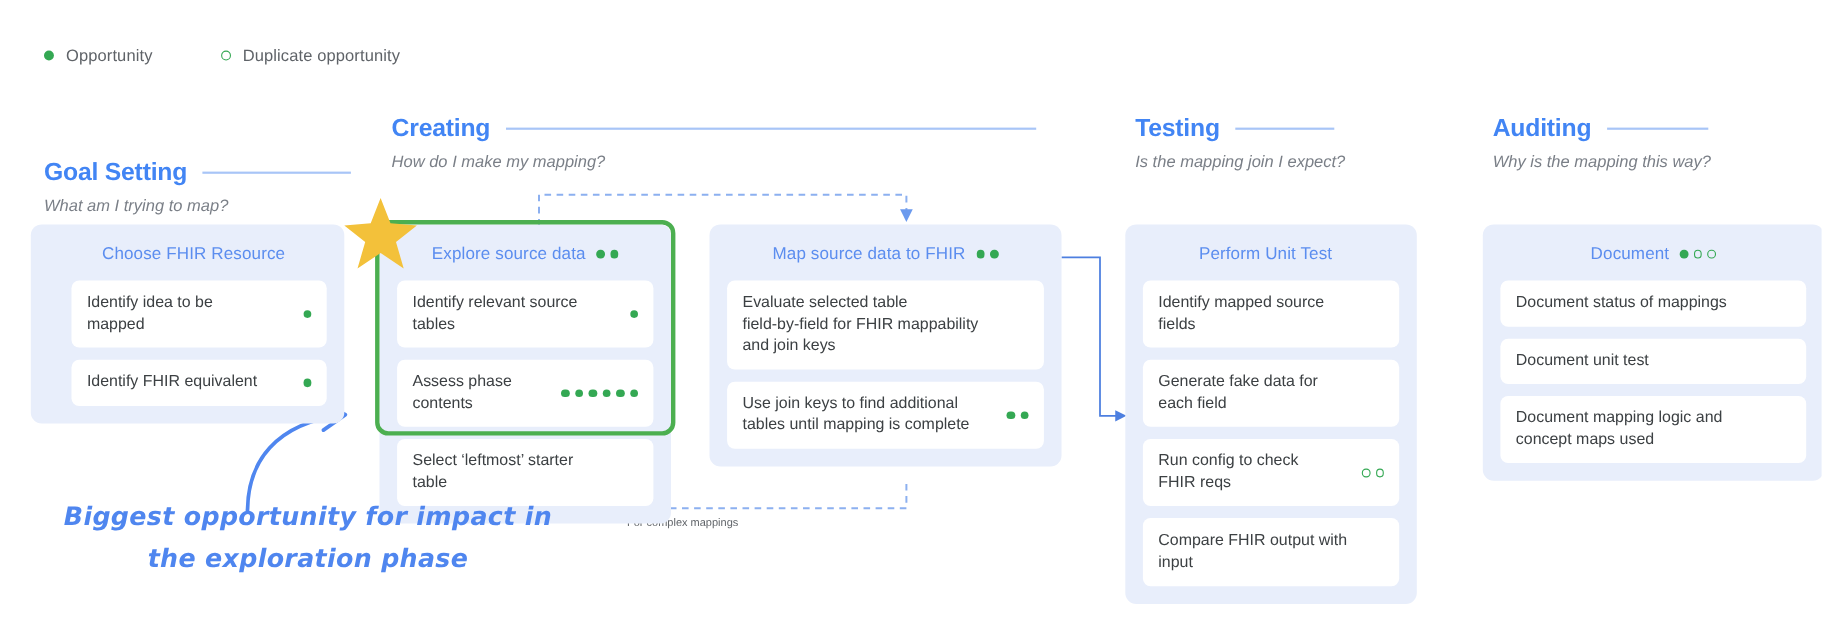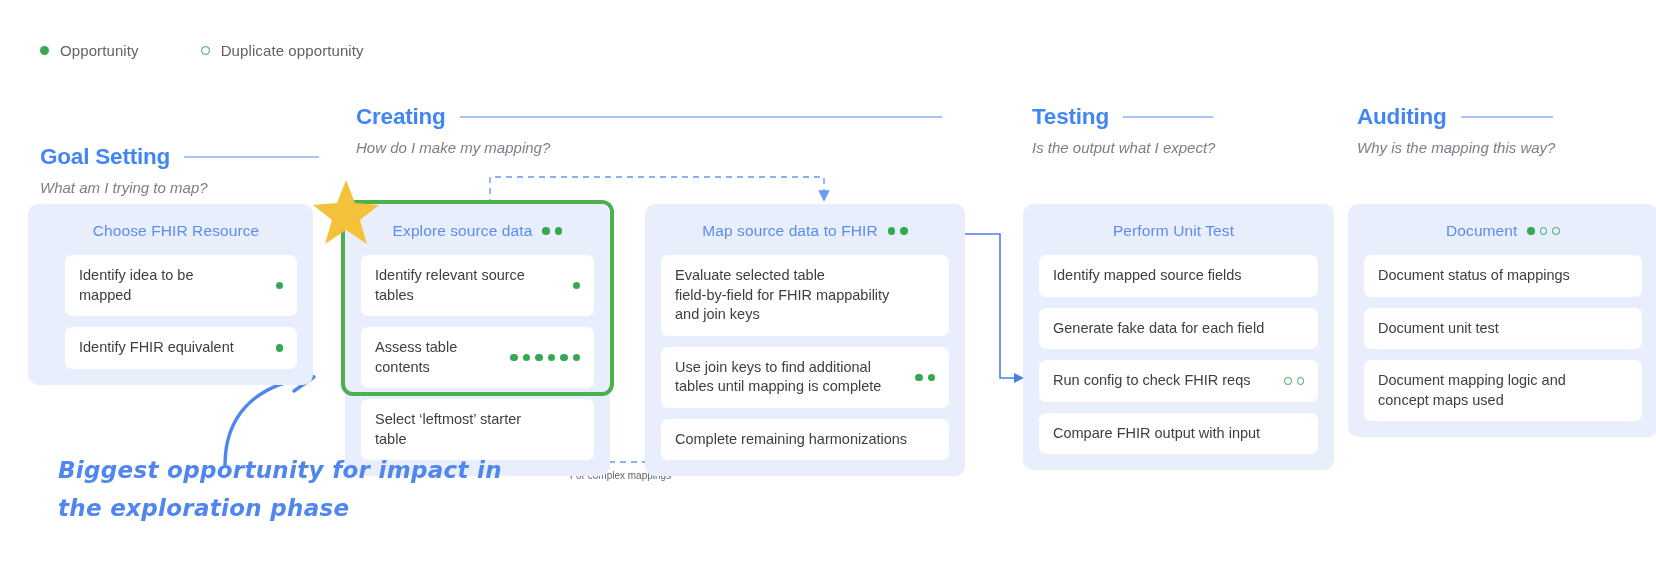--- a/index.html
+++ b/index.html
@@ -58,20 +58,21 @@
     position: absolute; font-size: 10px; color: #5f6368; white-space: nowrap;
   }
 
   
   .note {
     position: absolute; color: #4f86ef;
     font-family: "DejaVu Sans", sans-serif;
     font-style: italic; font-weight: bold;
     font-size: 23px; line-height: 1.65; letter-spacing: .3px;
     white-space: pre-line;
+    text-align: center;
   }
 </style>
 </head>
 <body>
 
 <div id="root">
 
   <div class="legend">
     <div class="legend-item">
       <span class="legend-dot-filled"></span>
@@ -97,21 +98,21 @@
       <span class="phase-rule" style="width:482px;"></span>
     </div>
     <div class="phase-sub">How do I make my mapping?</div>
   </div>
 
   <div class="phase-head" style="left:1032px; top:104px;">
     <div class="phase-title-row">
       <span class="phase-title">Testing</span>
       <span class="phase-rule" style="width:90px;"></span>
     </div>
-    <div class="phase-sub">Is the output what I expect?</div>
+    <div class="phase-sub">Is the mapping join I expect?</div>
   </div>
 
   <div class="phase-head" style="left:1357px; top:104px;">
     <div class="phase-title-row">
       <span class="phase-title">Auditing</span>
       <span class="phase-rule" style="width:92px;"></span>
     </div>
     <div class="phase-sub">Why is the mapping this way?</div>
   </div>
 
@@ -176,21 +177,21 @@
           <span class="d-f"></span>
         </span>
     </div>
     <div class="item">
       <span class="item-text">Identify relevant source tables</span>
       <span class="dots">
           <span class="d-f"></span>
         </span>
     </div>
     <div class="item">
-      <span class="item-text">Assess table contents</span>
+      <span class="item-text">Assess phase contents</span>
       <span class="dots">
           <span class="d-f"></span>
           <span class="d-f"></span>
           <span class="d-f"></span>
           <span class="d-f"></span>
           <span class="d-f"></span>
           <span class="d-f"></span>
         </span>
     </div>
     <div class="item">
@@ -219,27 +220,23 @@
       <span class="dots"></span>
     </div>
     <div class="item">
       <span class="item-text">Use join keys to find additional
 tables until mapping is complete</span>
       <span class="dots">
           <span class="d-f"></span>
           <span class="d-f"></span>
         </span>
     </div>
-    <div class="item">
-      <span class="item-text">Complete remaining harmonizations</span>
-      <span class="dots"></span>
-    </div>
-  </div>
-
-  <div class="card" style="left:1023px; top:204px; width:311px;">
+  </div>
+
+  <div class="card" style="left:1023px; top:204px; width:265px;">
     <div class="card-head">
       <span class="card-title">Perform Unit Test</span>
       <span class="dots"></span>
     </div>
     <div class="item">
       <span class="item-text">Identify mapped source fields</span>
       <span class="dots"></span>
     </div>
     <div class="item">
       <span class="item-text">Generate fake data for each field</span>

